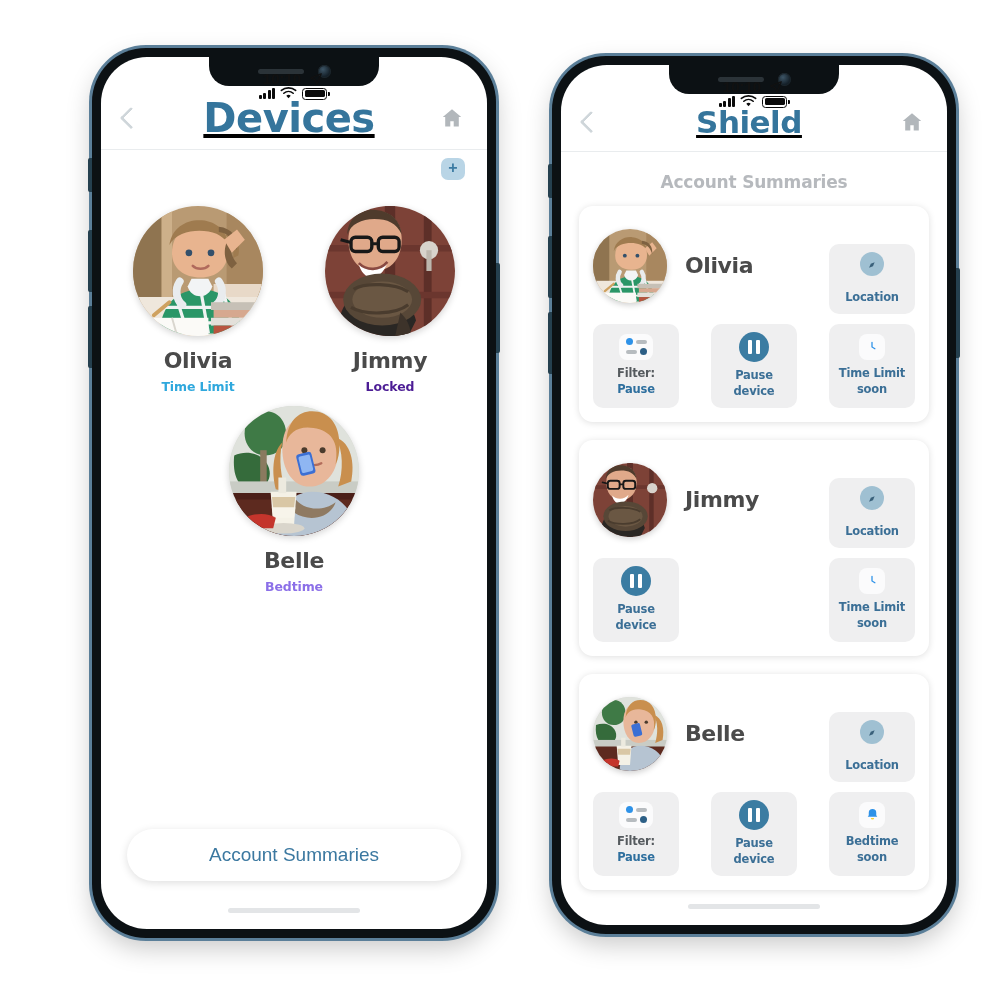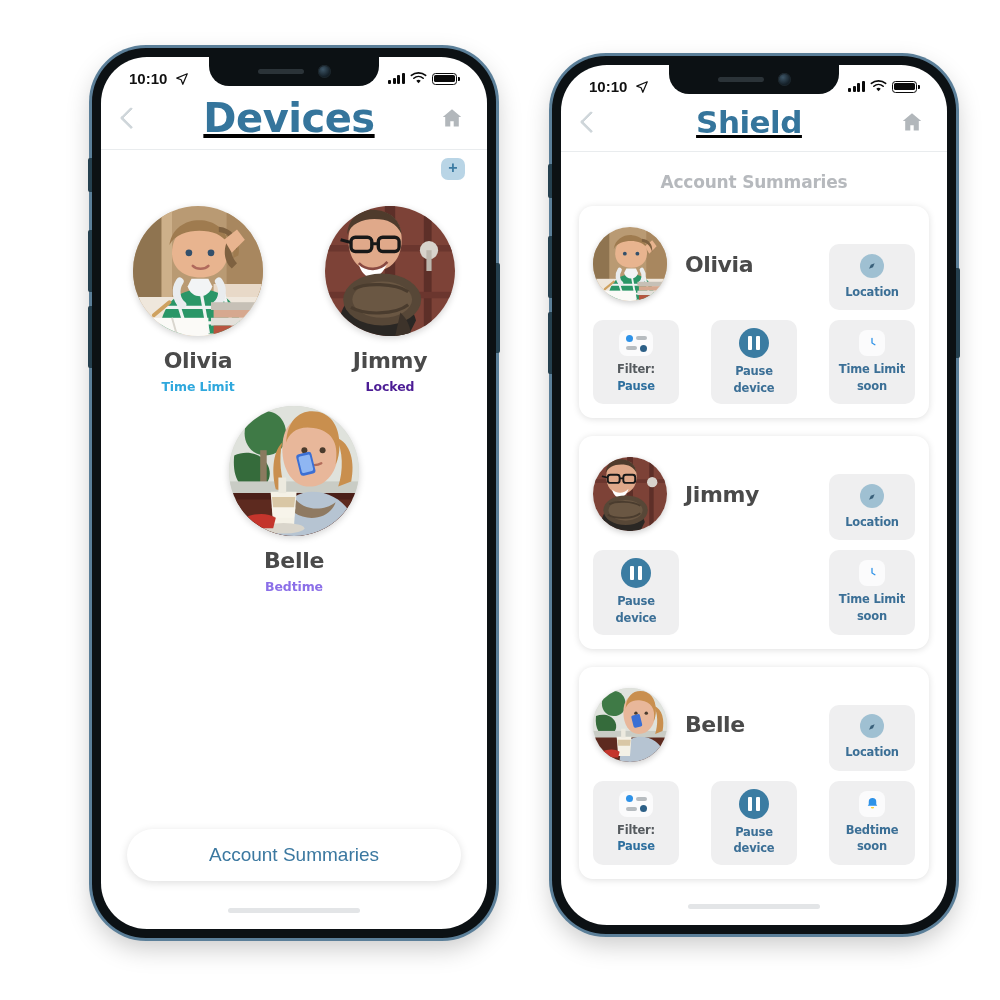--- a/index.html
+++ b/index.html
@@ -45,20 +45,21 @@
     box-shadow: inset 0 0 0 1px #1c252b;
   }
 
   
   .statusbar {
     position: absolute; top: 0; left: 0; right: 6px;
     display: flex; align-items: center; justify-content: space-between;
     padding: 13px 24px 0 28px;
     z-index: 7; font-size: 15px; font-weight: 700; color: #111;
     font-family: "Liberation Sans", sans-serif;
+    flex-direction: column;
   }
   .sb-left { display: flex; align-items: center; gap: 8px; }
   .sb-right { display: flex; align-items: center; gap: 5px; }
   .bars { display: flex; align-items: flex-end; gap: 1.6px; height: 11px; }
   .bars i { display: block; width: 3px; background: #0b0b0b; border-radius: 1px; }
   .bars i:nth-child(1) { height: 4px; }
   .bars i:nth-child(2) { height: 6.5px; }
   .bars i:nth-child(3) { height: 9px; }
   .bars i:nth-child(4) { height: 11px; }
   .battery {
@@ -144,21 +145,21 @@
   }
   .card-name {
     flex: 1; padding-left: 18px; font-size: 22px; font-weight: 700;
     color: #4a4a4a; letter-spacing: -0.4px;
   }
   .tile {
     background: #efeff0; border-radius: 10px;
     display: flex; flex-direction: column; align-items: center; justify-content: center;
     cursor: pointer;
   }
-  .tile-loc { width: 86px; min-height: 66px; padding: 8px 4px; gap: 6px; margin-top: 26px; }
+  .tile-loc { width: 86px; min-height: 66px; padding: 8px 4px; gap: 13px; margin-top: 26px; }
   .card-bottom { display: flex; justify-content: space-between; margin-top: 10px; gap: 6px; }
   .tile-row { width: 86px; min-height: 66px; padding: 8px 4px; gap: 5px; }
   .tile-label {
     font-size: 11.5px; font-weight: 700; color: #3b6f96; text-align: center;
     line-height: 1.45; letter-spacing: -0.2px;
   }
   .tile-label .muted { color: #555a5e; text-align: center; }
   .tile-label .accent { color: #2e6f9e; }
   .compass {
     width: 24px; height: 24px; border-radius: 50%; background: #9fc0d2;

